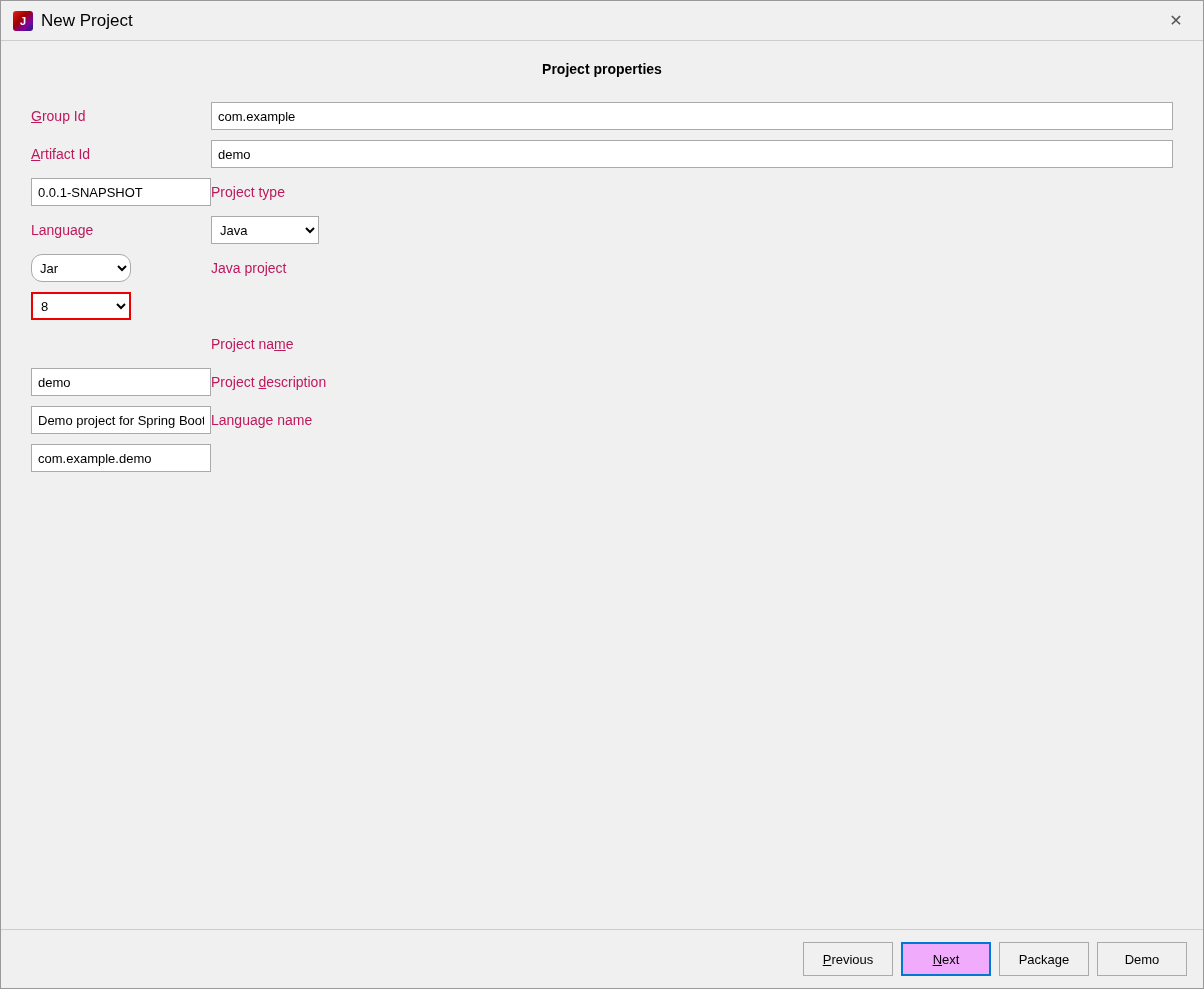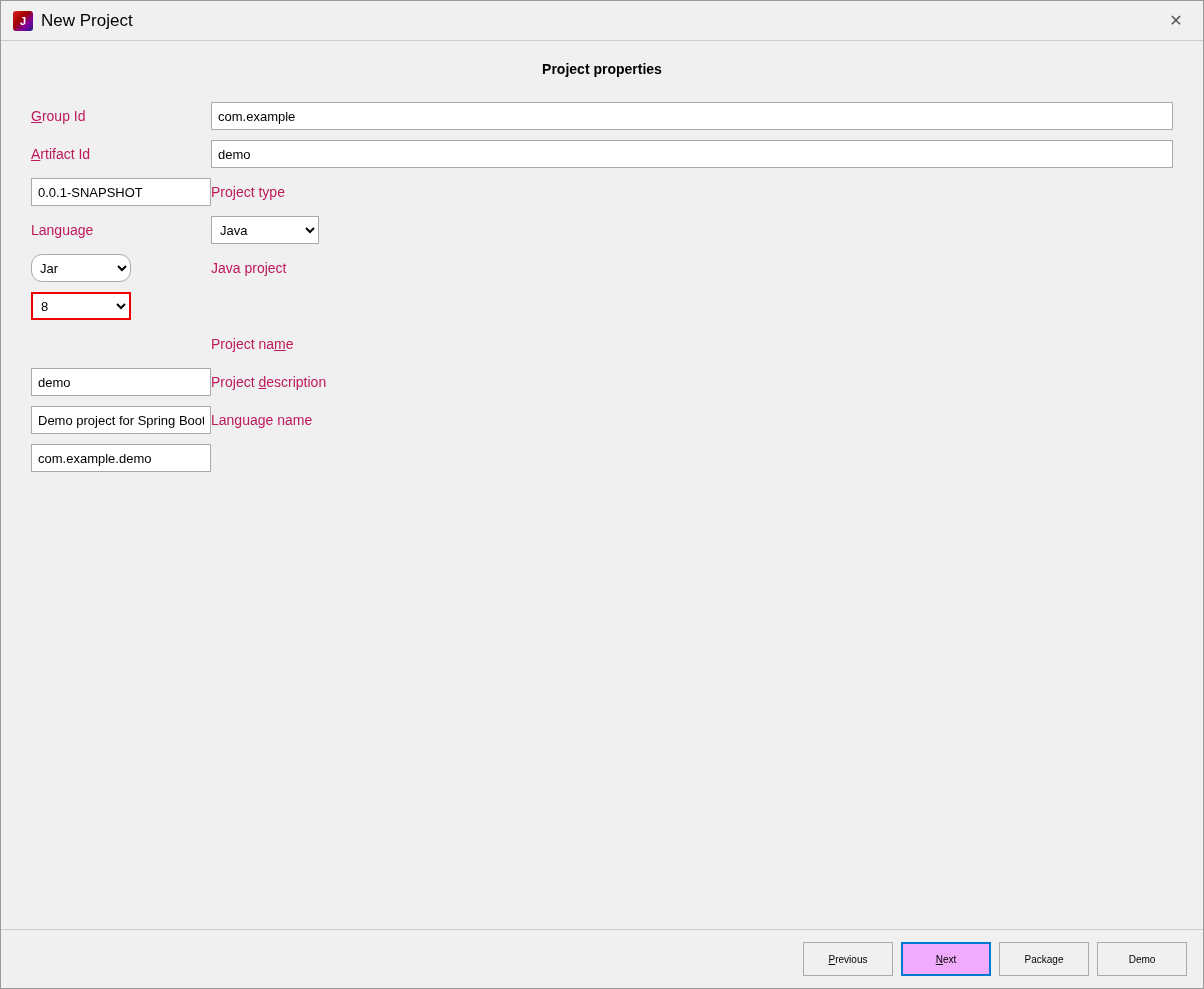--- a/index.html
+++ b/index.html
@@ -161,21 +161,21 @@
       gap: 8px;
       background: #f0f0f0;
     }
 
     .footer-btn {
       height: 34px;
       min-width: 90px;
       border: 1px solid #aaa;
       background: #f0f0f0;
       cursor: pointer;
-      font-size: 10px;
+      font-size: 13px;
       padding: 0 16px;
       color: #000;
     }
 
     .footer-btn.primary {
       border: 2px solid #0078d4;
       color: #000;
       background: #f0abfc;
     }
 

